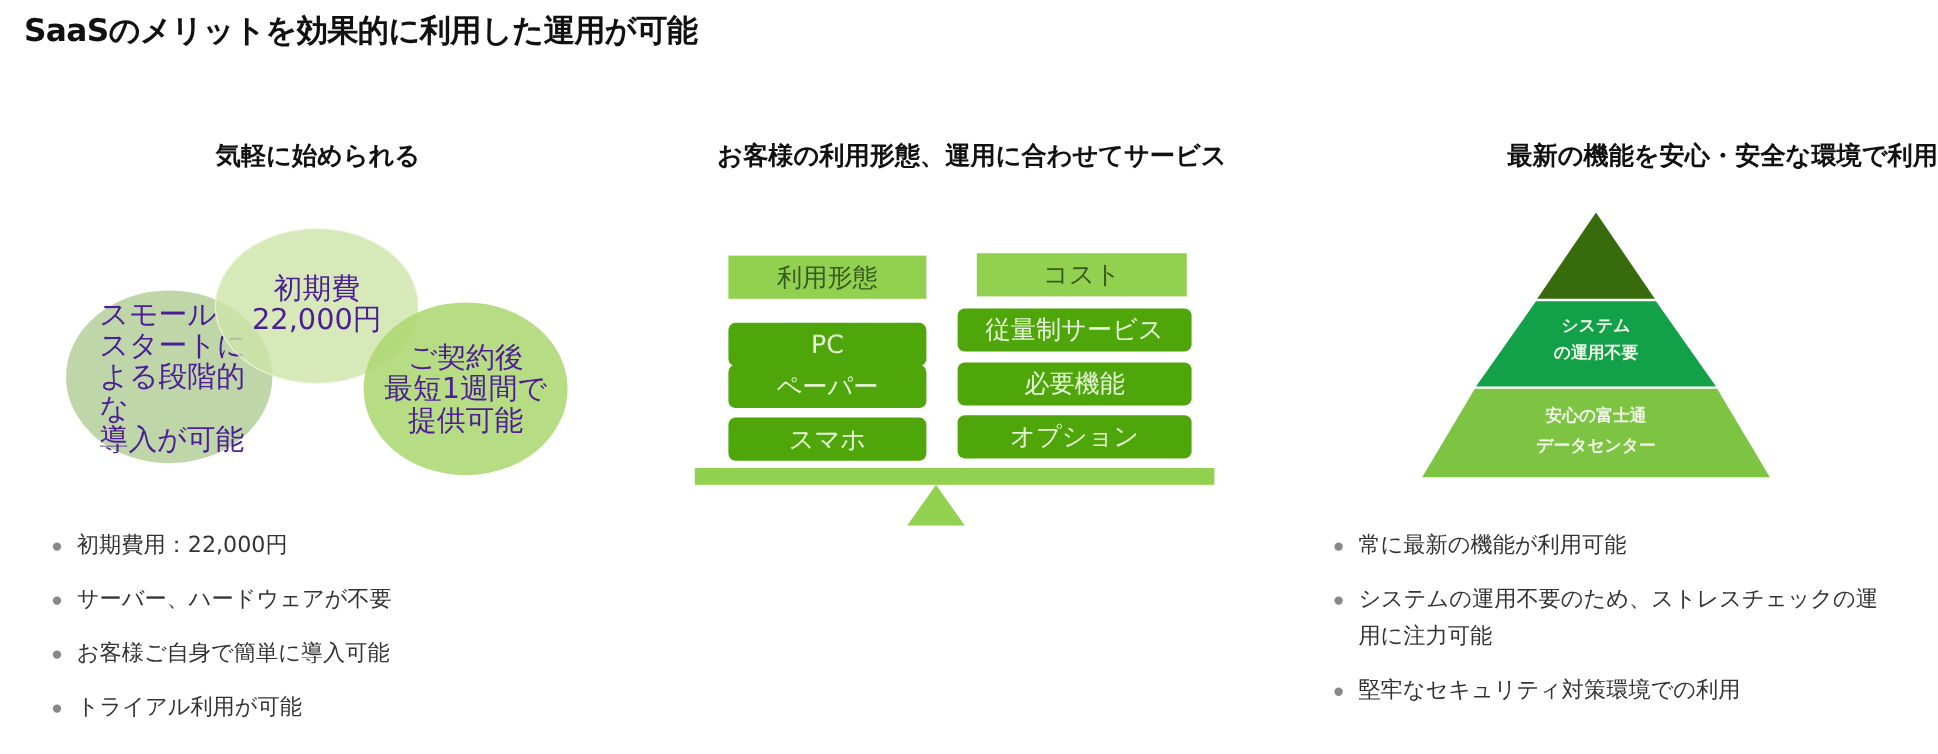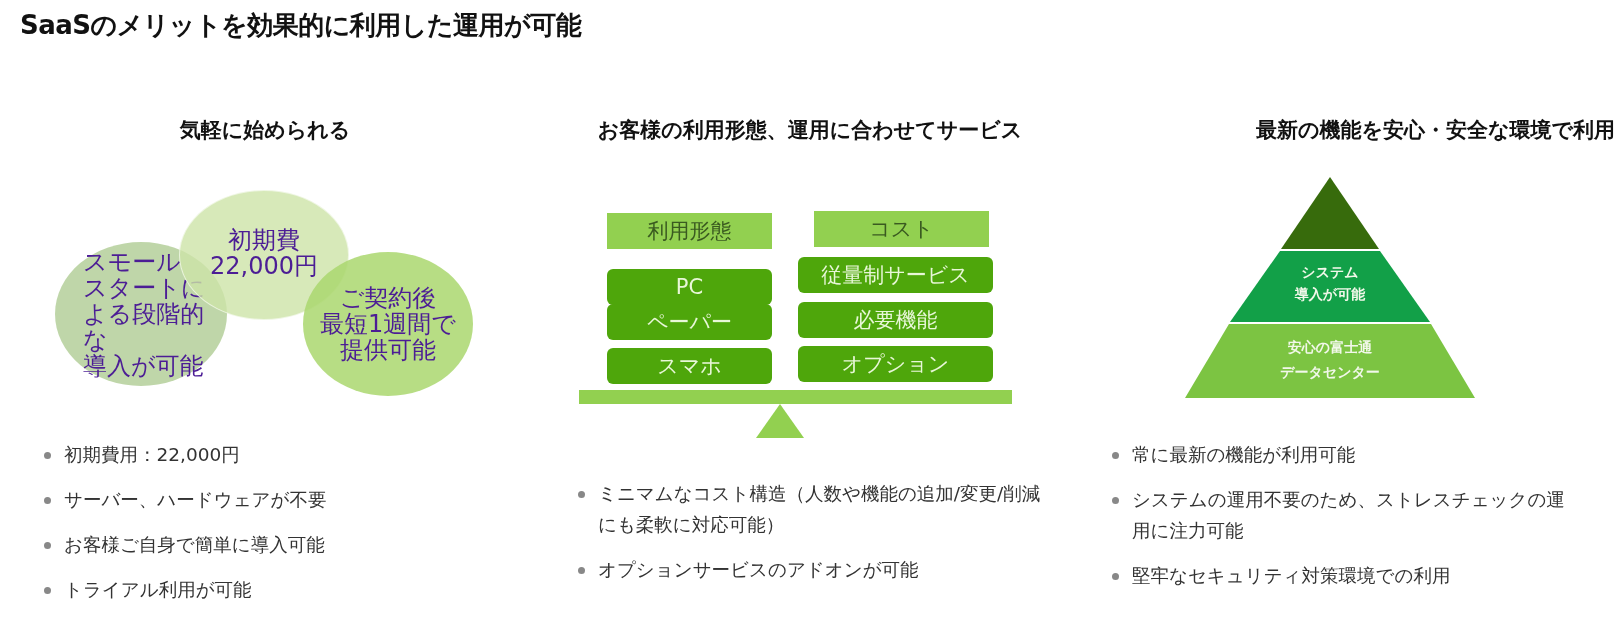--- a/index.html
+++ b/index.html
@@ -87,37 +87,33 @@
 
     <div class="bal-head" style="left:274px; top:211px; width:175px;">コスト</div>
     <div class="bal-item" style="left:258px; top:257px; width:195px;">従量制サービス</div>
     <div class="bal-item" style="left:258px; top:302px; width:195px;">必要機能</div>
     <div class="bal-item" style="left:258px; top:346px; width:195px;">オプション</div>
 
     <div class="beam"></div>
     <div class="fulcrum"></div>
   </div>
 
-  <ul class="bullets">
-    <li>ミニマムなコスト構造（人数や機能の追加/変更/削減にも柔軟に対応可能）</li>
-    <li>オプションサービスのアドオンが可能</li>
-  </ul>
 </section>
 
 <section class="col col-3">
   <h2 class="col-heading">最新の機能を安心・安全な環境で利用</h2>
 
   <div class="pyramid">
     <svg width="290" height="221" viewBox="0 0 290 221">
       <polygon points="145,0 194,72 96,72" fill="#376b0c"></polygon>
       <polygon points="95,74 195,74 245,145 45,145" fill="#12a048"></polygon>
       <polygon points="44,147 246,147 290,221 0,221" fill="#7cc442"></polygon>
     </svg>
     <div class="tier-label" style="top:84px;">システム
-導入が可能</div>
+の運用不要</div>
     <div class="tier-label" style="top:158px; line-height:25px;">安心の富士通
 データセンター</div>
   </div>
 
   <ul class="bullets">
     <li>常に最新の機能が利用可能</li>
     <li>システムの運用不要のため、ストレスチェックの運用に注力可能</li>
     <li>堅牢なセキュリティ対策環境での利用</li>
   </ul>
 </section>

